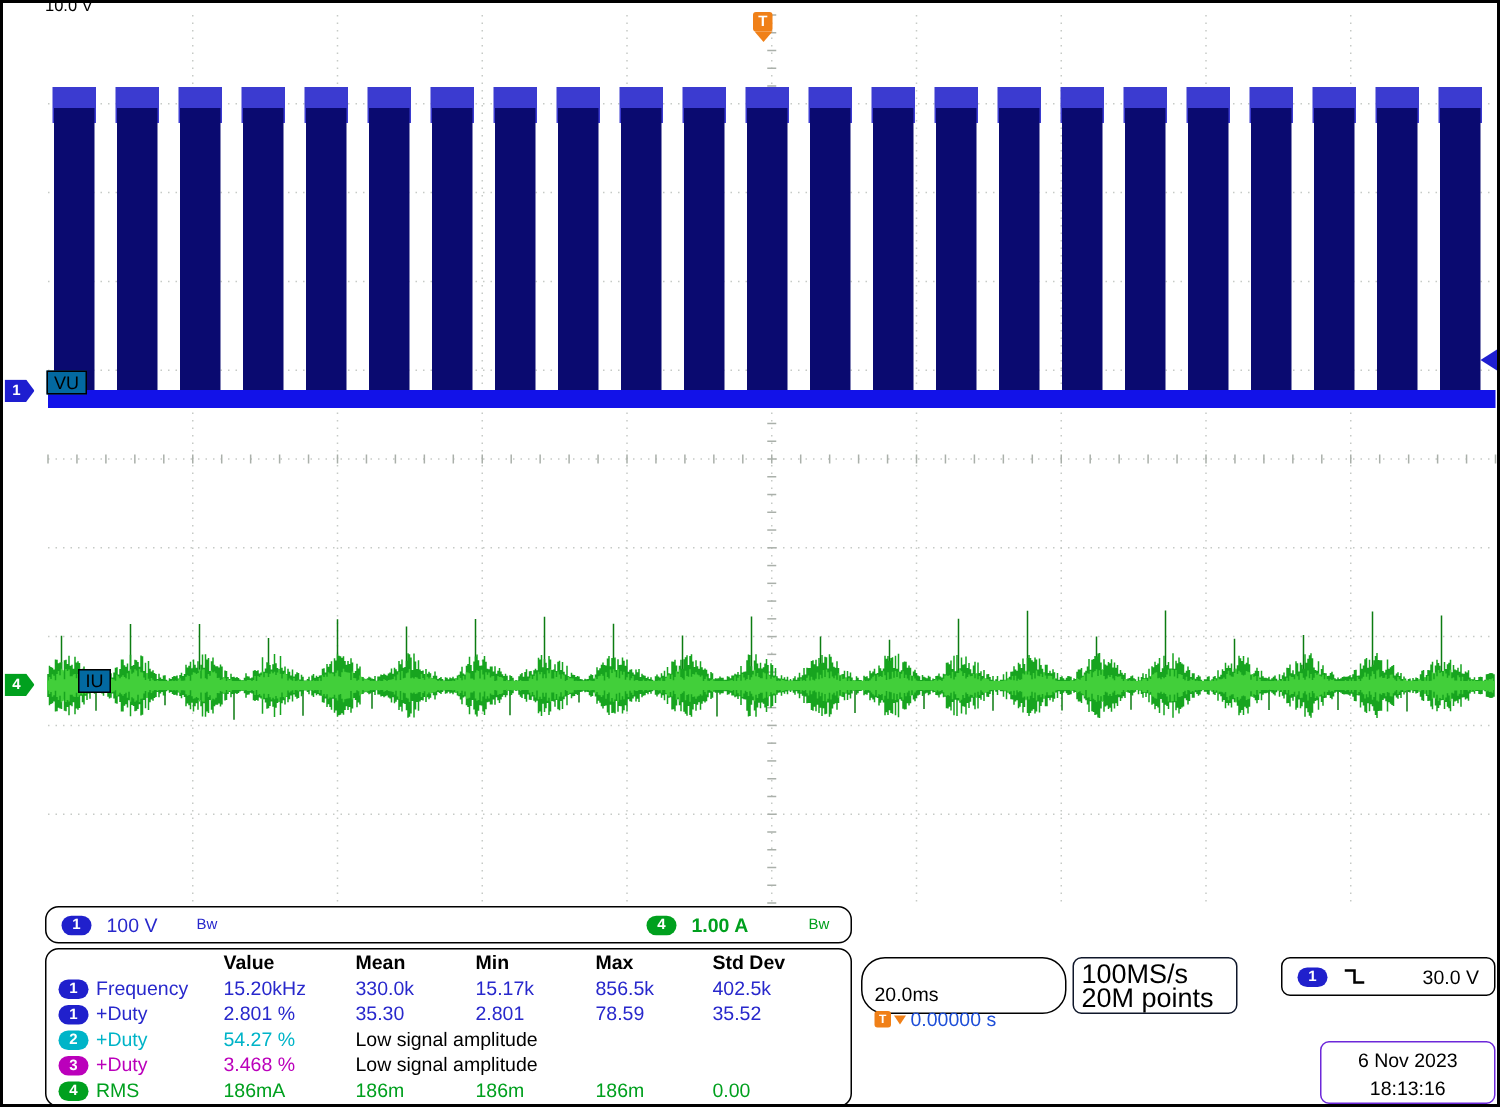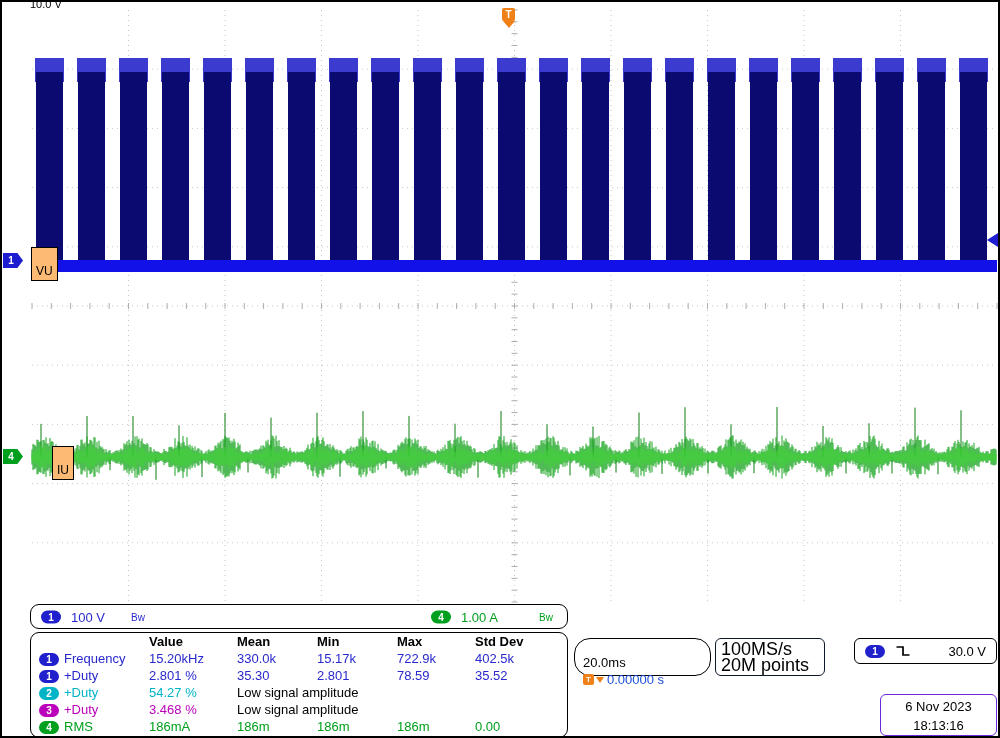--- a/index.html
+++ b/index.html
@@ -10,31 +10,31 @@
   .t-marker{position:absolute;left:500px;top:6px;width:13px;}
   .t-sq{width:13px;height:13px;background:#f08018;color:#fff;font-size:10px;font-weight:bold;
         text-align:center;line-height:13px;border-radius:2px;}
   .t-tri{width:0;height:0;border-left:6px solid transparent;border-right:6px solid transparent;
          border-top:7px solid #f08018;margin:0 auto;}
   .ch-mark{position:absolute;width:20px;height:15px;color:#fff;font-size:10px;font-weight:bold;
            line-height:15px;text-align:center;padding-right:4px;box-sizing:border-box;
            clip-path:polygon(0 0,72% 0,100% 50%,72% 100%,0 100%);}
   .m1{left:1px;top:251px;background:#1e1ed0;}
   .m4{left:1px;top:447px;background:#00a01e;}
-  .wave-label{position:absolute;border:1px solid #000;background:#fdba74;color:#000;font-size:12px;
-              height:16px;line-height:14px;padding:16px 4px;box-sizing:border-box;}
+  .wave-label{position:absolute;border:1px solid #000;background:#0369a1;color:#000;font-size:12px;
+              height:16px;line-height:14px;padding:0 4px;box-sizing:border-box;}
   .l1{left:29px;top:245px;}
   .l4{left:29px;top:444px;margin-left:21px;}
   .trig-level{position:absolute;left:985px;top:231px;width:0;height:0;border-top:7px solid transparent;
               border-bottom:7px solid transparent;border-right:11px solid #1e1ed0;}
   .readout-bar{position:absolute;left:28px;top:602px;width:538px;height:25px;border:1px solid #000;
                border-radius:9px;box-sizing:border-box;}
   .readout-bar>*{position:absolute;top:50%;transform:translateY(-50%);}
   .rb1{left:10px;}.rbs1{left:40px;}.rbw1{left:100px;}
-  .rb4{left:400px;}.rbs4{left:430px;}.rbw4{left:508px;}
+  .rb4{left:400px;}.rbs4{left:430px;font-weight:bold;}.rbw4{left:508px;}
   .rb-scale{font-size:13px;}
   .bw{font-size:10px;}
   .pill{display:inline-block;width:20px;height:13px;border-radius:7px;background:#888;color:#fff;
         font-size:10px;font-weight:bold;text-align:center;line-height:13px;margin-right:5px;
         vertical-align:middle;}
   .p-blue{background:#2020cc;}.p-cyan{background:#00b4c8;}.p-mag{background:#bb00bb;}.p-green{background:#00a01e;}
   .c-blue{color:#2828cc;}.c-cyan{color:#00b4c8;}.c-mag{color:#bb00bb;}.c-green{color:#00a01e;}
   .meas-table{position:absolute;left:28px;top:630px;width:538px;height:106px;border:1px solid #000;
               border-radius:9px;box-sizing:border-box;padding-top:0;overflow:hidden;}
   .mrow{display:grid;grid-template-columns:118px 88px 80px 80px 78px 86px;height:17px;line-height:17px;
@@ -269,21 +269,21 @@
       <div class="mc">Max</div>
       <div class="mc">Std Dev</div>
     </div>
     <div class="mrow c-blue">
       <div class="mc name">
         <span class="pill p-blue">1</span><span>Frequency</span>
       </div>
       <div class="mc">15.20kHz</div>
       <div class="mc">330.0k</div>
       <div class="mc">15.17k</div>
-      <div class="mc">722.9k</div>
+      <div class="mc">856.5k</div>
       <div class="mc">402.5k</div>
     </div>
     <div class="mrow c-blue">
       <div class="mc name">
         <span class="pill p-blue">1</span><span>+Duty</span>
       </div>
       <div class="mc">2.801 %</div>
       <div class="mc">35.30</div>
       <div class="mc">2.801</div>
       <div class="mc">78.59</div>

